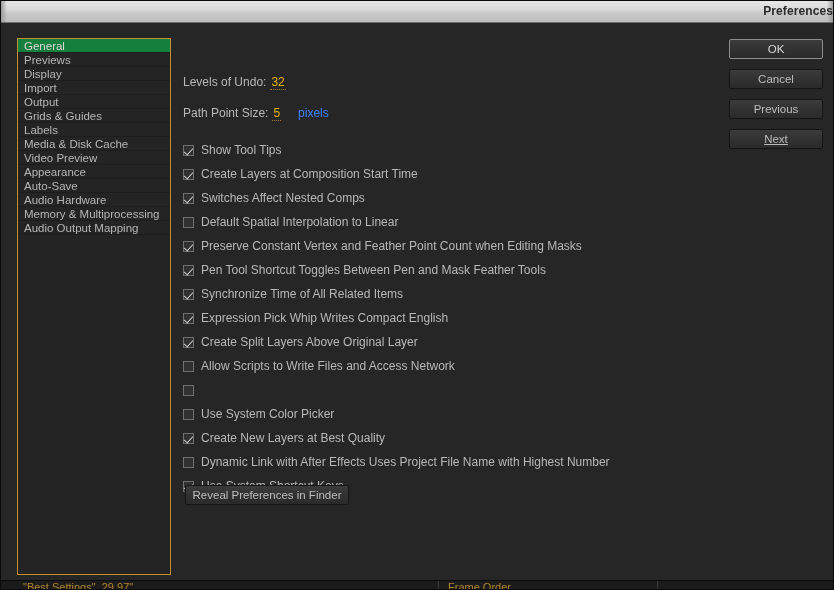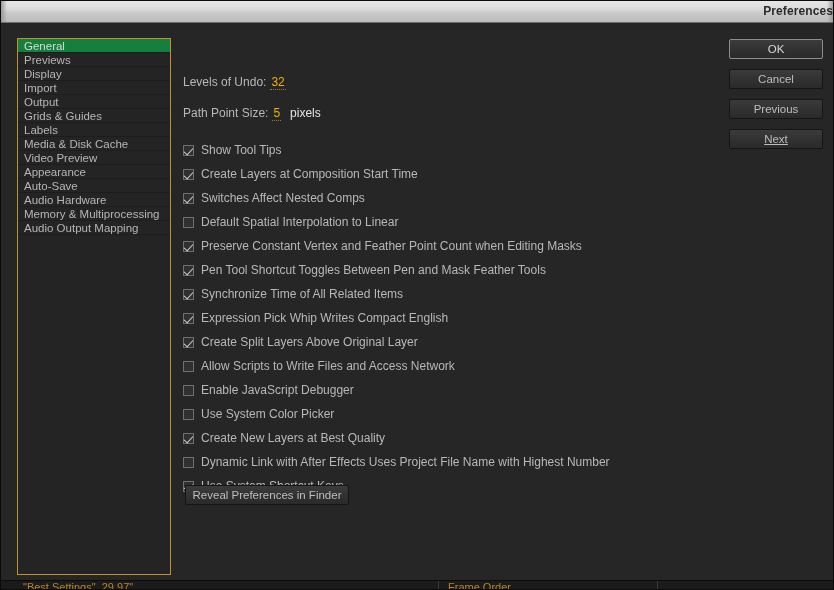--- a/index.html
+++ b/index.html
@@ -113,21 +113,21 @@
     white-space: nowrap;
     line-height: 14px;
   }
   .field-label { color: #b8b8b8; }
   .field-value {
     color: #eab308;
     border-bottom: 1px dotted #a4762a;
     padding: 0 1px;
     margin-left: 4px;
   }
-  .field-suffix { color: #e5e5e5; margin-left: 9px; }
+  .field-suffix { color: #3b82f6; margin-left: 17px; }
 
   
   .check-row {
     position: absolute;
     left: 0;
     height: 14px;
     display: flex;
     align-items: center;
     white-space: nowrap;
   }
@@ -283,21 +283,20 @@
         <div class="check-row" style="top: 312px;">
           <span class="checkbox checked"></span>
           <span class="check-label">Create Split Layers Above Original Layer</span>
         </div>
         <div class="check-row" style="top: 336px;">
           <span class="checkbox"></span>
           <span class="check-label">Allow Scripts to Write Files and Access Network</span>
         </div>
         <div class="check-row" style="top: 360px;">
           <span class="checkbox"></span>
-          <span class="check-label">Enable JavaScript Debugger</span>
         </div>
         <div class="check-row" style="top: 384px;">
           <span class="checkbox"></span>
           <span class="check-label">Use System Color Picker</span>
         </div>
         <div class="check-row" style="top: 408px;">
           <span class="checkbox checked"></span>
           <span class="check-label">Create New Layers at Best Quality</span>
         </div>
         <div class="check-row" style="top: 432px;">

